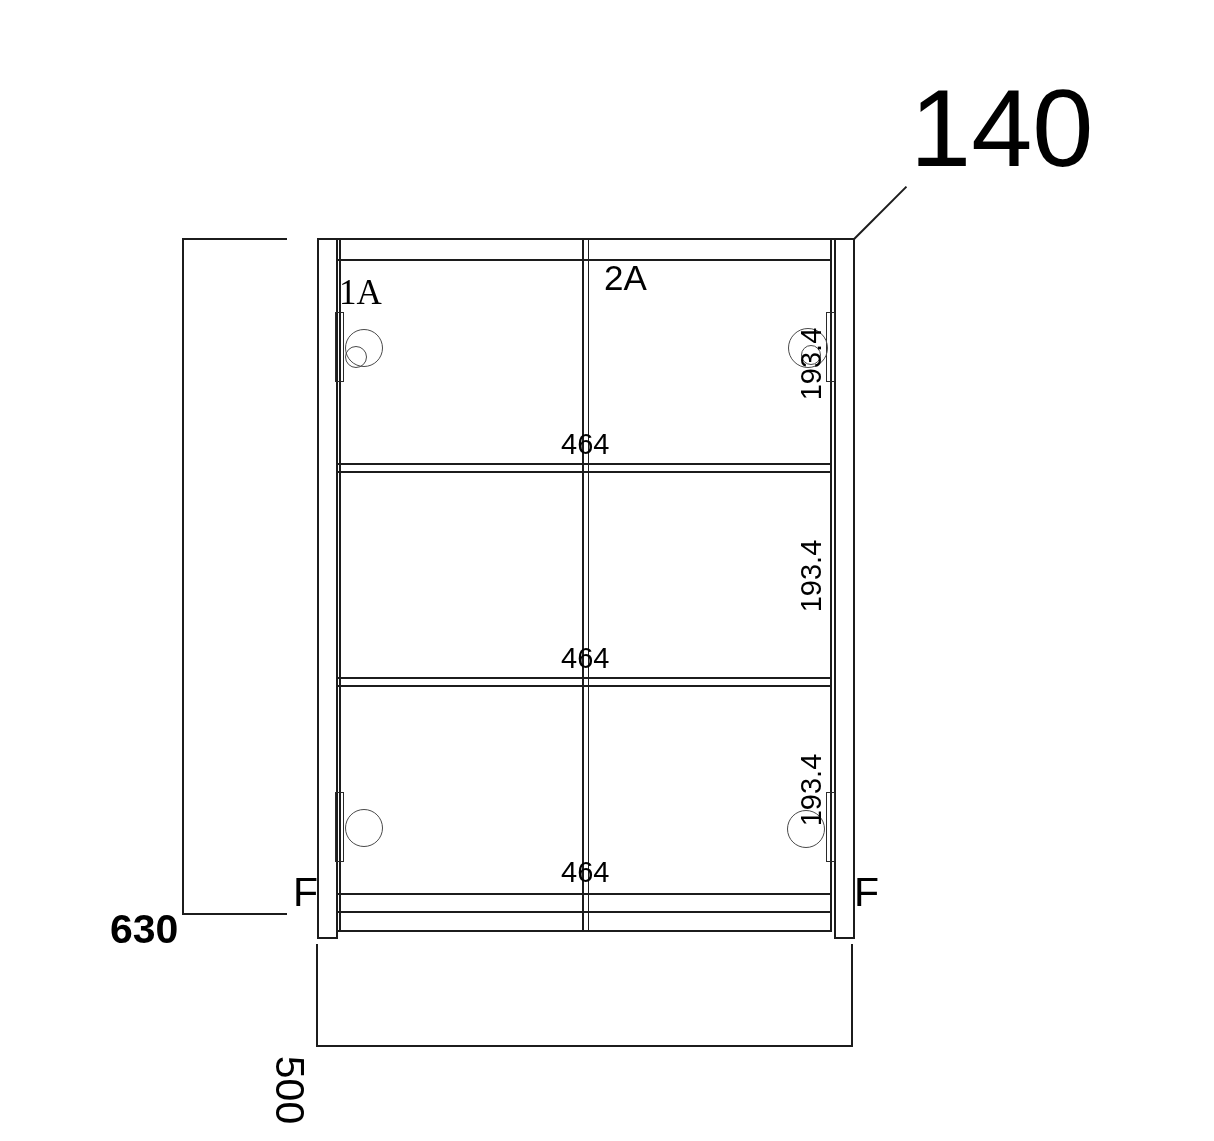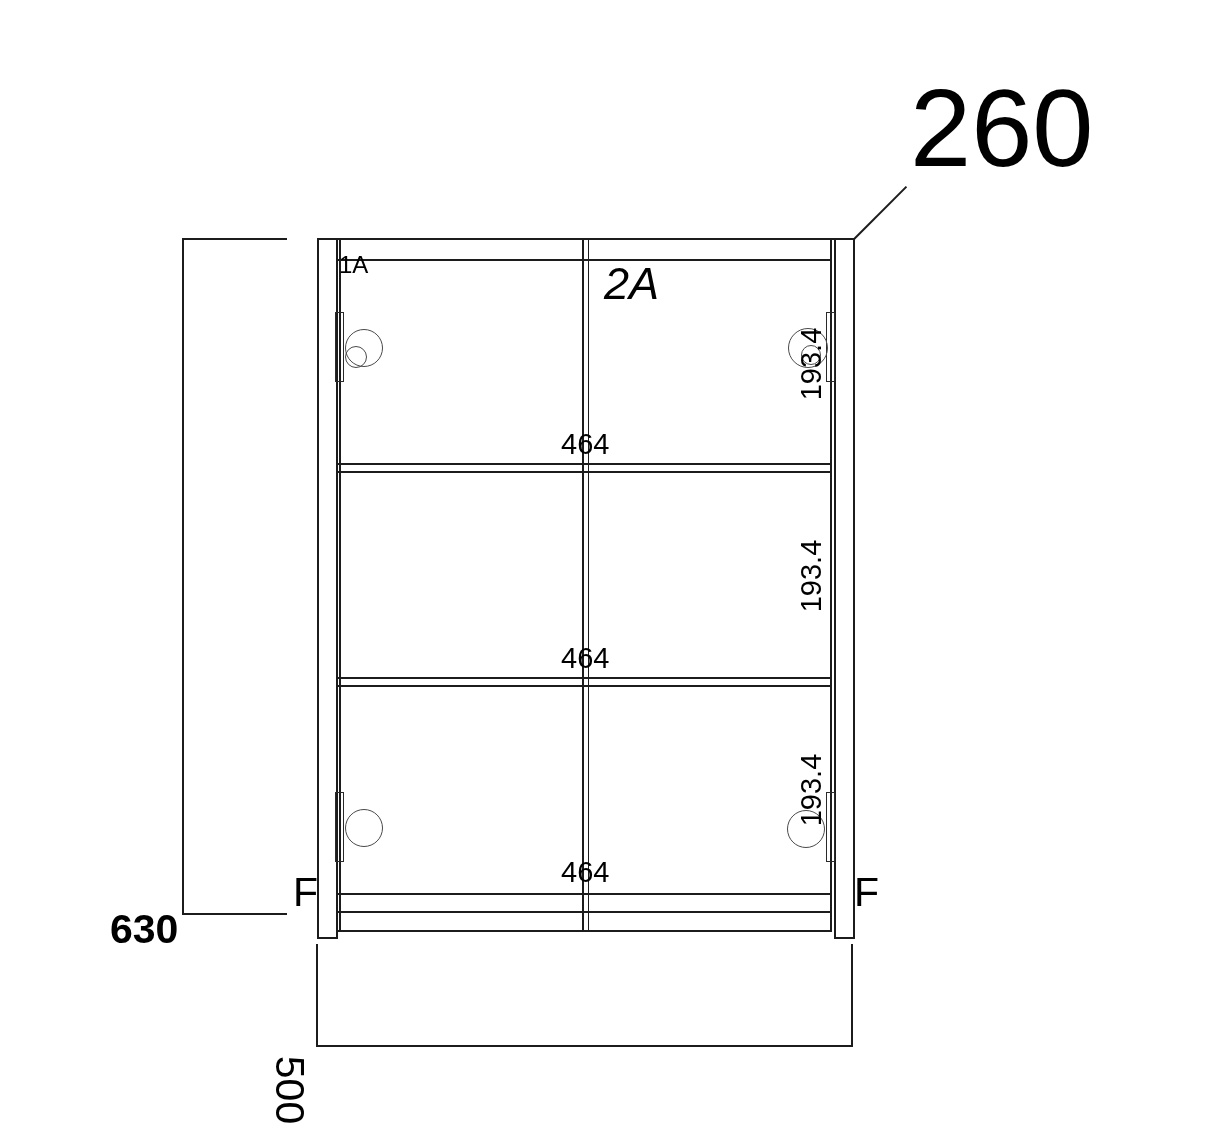--- a/index.html
+++ b/index.html
@@ -82,35 +82,35 @@
   <div class="plate" style="left:826px; top:312px; width:9px; height:70px;"></div>
   <div class="plate" style="left:826px; top:792px; width:9px; height:70px;"></div>
 
   <div class="circle" style="left:345px; top:329px; width:38px; height:38px;"></div>
   <div class="circle" style="left:345px; top:346px; width:22px; height:22px;"></div>
   <div class="circle" style="left:345px; top:809px; width:38px; height:38px;"></div>
   <div class="circle" style="left:788px; top:328px; width:40px; height:40px;"></div>
   <div class="circle" style="left:801px; top:345px; width:20px; height:20px;"></div>
   <div class="circle" style="left:787px; top:810px; width:38px; height:38px;"></div>
 
-  <div class="lbl" style="left:339px; top:252px; font-size:24px;">1A</div>
-  <div class="lbl" style="left:604px; top:260px; font-size:45px;font-style:italic;">2A</div>
+  <div class="lbl" style="left:339px; top:275px; font-size:35px;font-family:Liberation Serif, serif;">1A</div>
+  <div class="lbl" style="left:604px; top:260px; font-size:35px;">2A</div>
 
   <div class="lbl ctr" style="left:561px; top:429px; width:46px; font-size:29px;">464</div>
   <div class="lbl ctr" style="left:561px; top:643px; width:46px; font-size:29px;">464</div>
   <div class="lbl ctr" style="left:561px; top:857px; width:46px; font-size:29px;">464</div>
 
   <div class="lbl rot-ccw" style="left:811px; top:364px; font-size:29px;">193.4</div>
   <div class="lbl rot-ccw" style="left:811px; top:576px; font-size:29px;">193.4</div>
   <div class="lbl rot-ccw" style="left:811px; top:790px; font-size:29px;">193.4</div>
 
   <div class="lbl" style="left:293px; top:871px; font-size:41px;">F</div>
   <div class="lbl" style="left:854px; top:871px; font-size:41px;">F</div>
 
   <div class="ln" style="left:316px; top:944px; width:1.6px; height:102px;"></div>
   <div class="ln" style="left:851px; top:944px; width:1.6px; height:102px;"></div>
   <div class="ln" style="left:316px; top:1045px; width:537px; height:1.6px;"></div>
   <div class="lbl rot-cw" style="left:289px; top:1090px; font-size:41px;">500</div>
 
   <div class="leader" style="left:854px; top:238px; width:74px; transform:rotate(-45deg);"></div>
-  <div class="lbl" style="left:910px; top:70px; font-size:110px;">260</div>
+  <div class="lbl" style="left:910px; top:70px; font-size:110px;">140</div>
 
 </div>
 
 </body></html>

